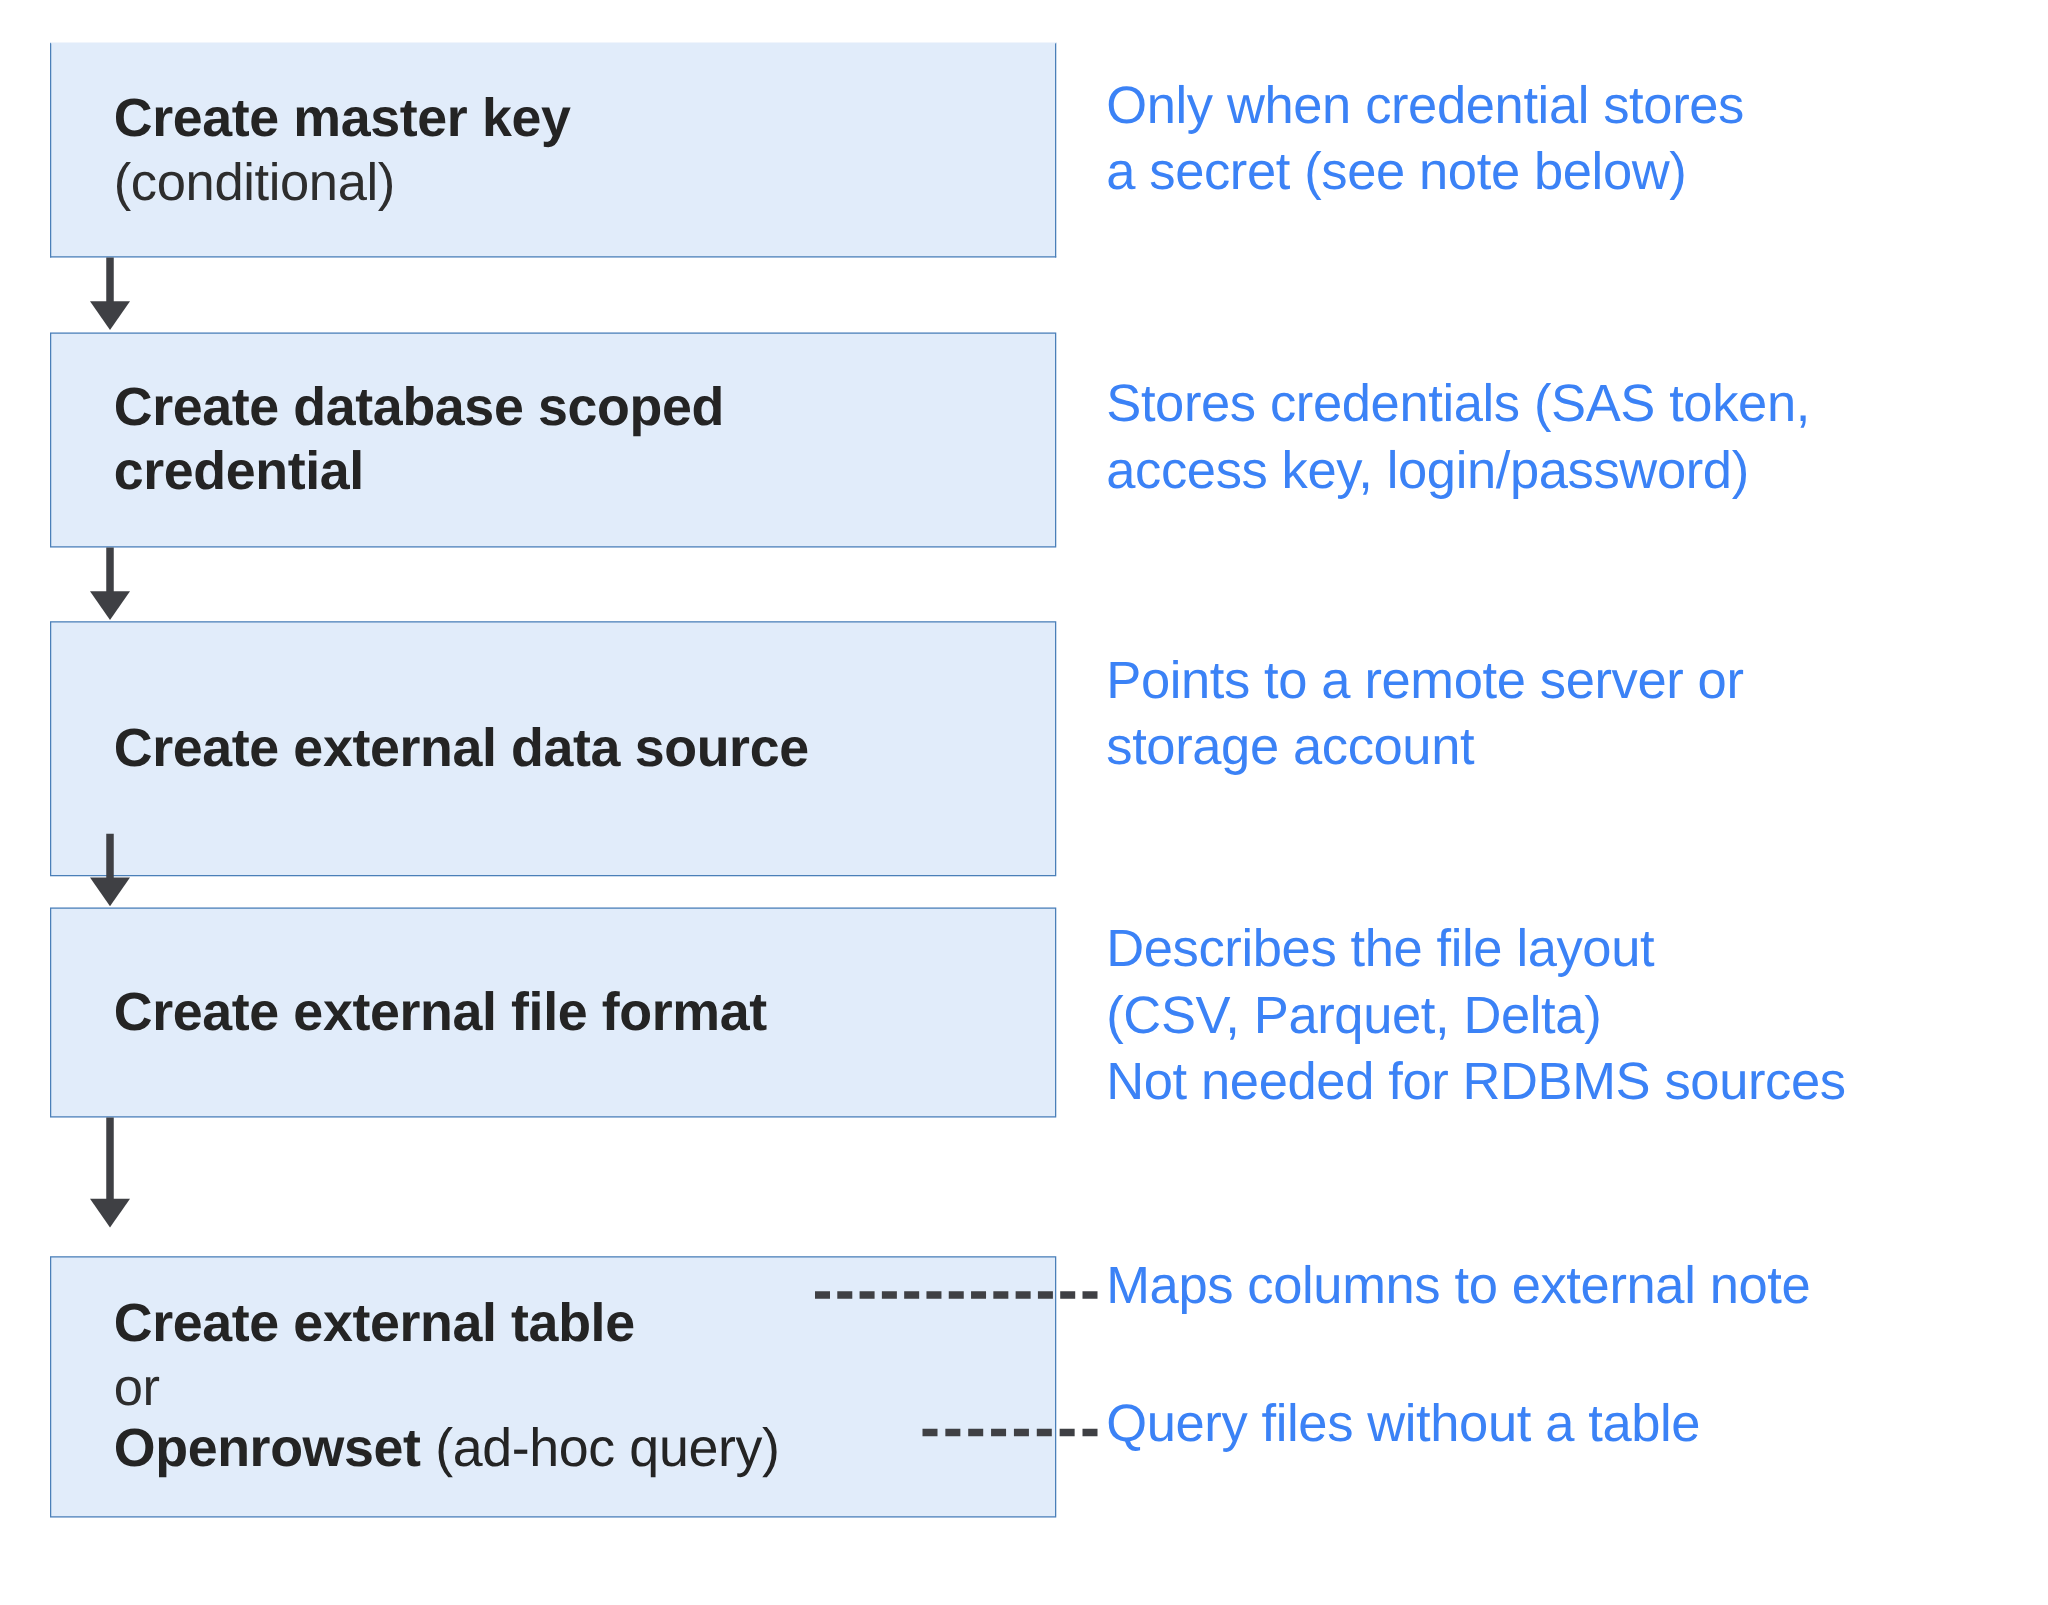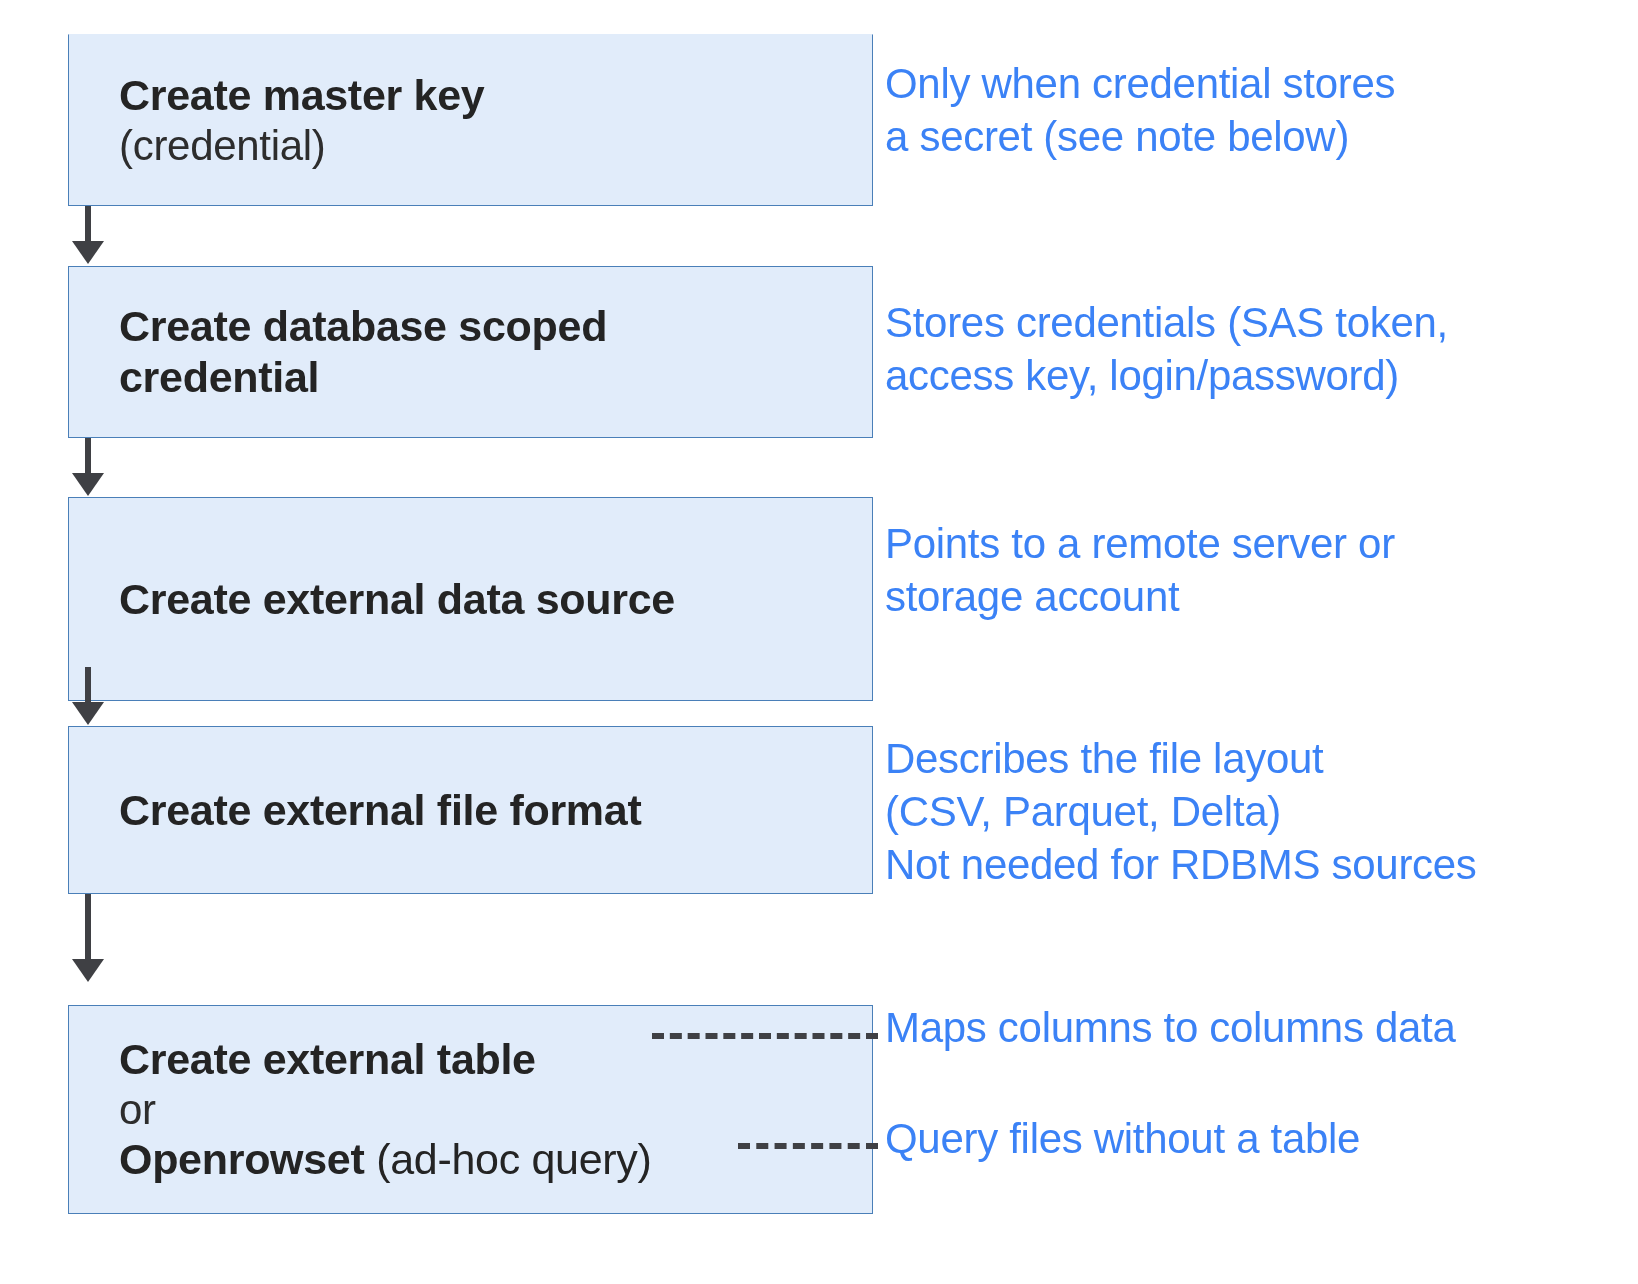--- a/index.html
+++ b/index.html
@@ -28,21 +28,20 @@
   .step-box {
     position: absolute;
     left: 40px;
     width: 805px;
     background: #e1ecfa;
     border: 1px solid #4a7fb8;
     box-sizing: border-box;
     display: flex;
     flex-direction: column;
     justify-content: center;
-    margin-left: 28px;
   }
   .step-box .line {
     padding-left: 50px;
     line-height: 1.18;
     white-space: nowrap;
   }
   .step-title {
     font-weight: bold;
     font-size: 43px;
     color: #242424;
@@ -117,21 +116,21 @@
   #dash-ext-table  { left: 652px; top: 1033px; width: 226px; }
   #dash-openrowset { left: 738px; top: 1143px; width: 140px; }
 </style>
 </head>
 <body>
 
 <div id="flow">
 
   <div class="step-box" id="box-master-key">
     <div class="line step-title">Create master key</div>
-    <div class="line step-sub">(credential)</div>
+    <div class="line step-sub">(conditional)</div>
   </div>
   <div class="desc" id="desc-master-key">
     <div>Only when credential stores</div>
     <div>a secret (see note below)</div>
   </div>
 
   <div class="connector" id="conn-1"></div>
 
   <div class="step-box" id="box-scoped-cred">
     <div class="line step-title">Create database scoped</div>
@@ -169,16 +168,16 @@
     <div class="line step-title">Create external table</div>
     <div class="line step-sub">or</div>
     <div class="line step-title">
       <span>Openrowset</span><span class="step-inline-normal"> (ad-hoc query)</span>
     </div>
   </div>
 
   <div class="dash-line" id="dash-ext-table"></div>
   <div class="dash-line" id="dash-openrowset"></div>
 
-  <div class="desc" id="desc-ext-table">Maps columns to columns data</div>
+  <div class="desc" id="desc-ext-table">Maps columns to external note</div>
   <div class="desc" id="desc-openrowset">Query files without a table</div>
 
 </div>
 
 </body></html>

